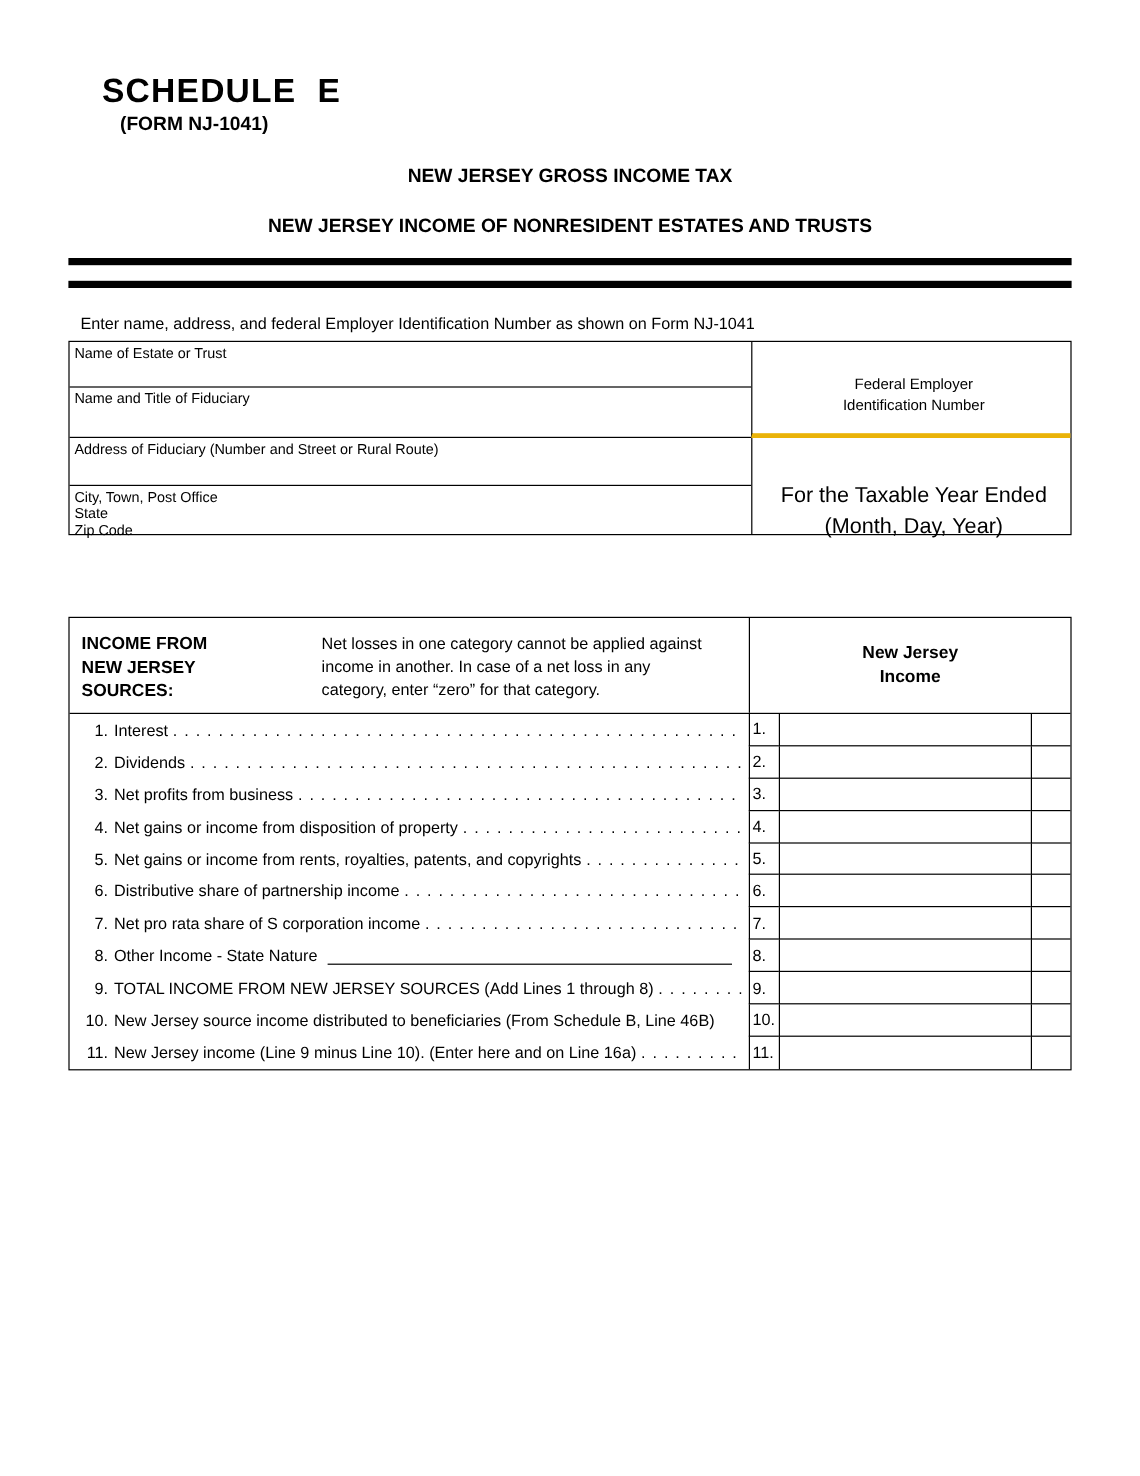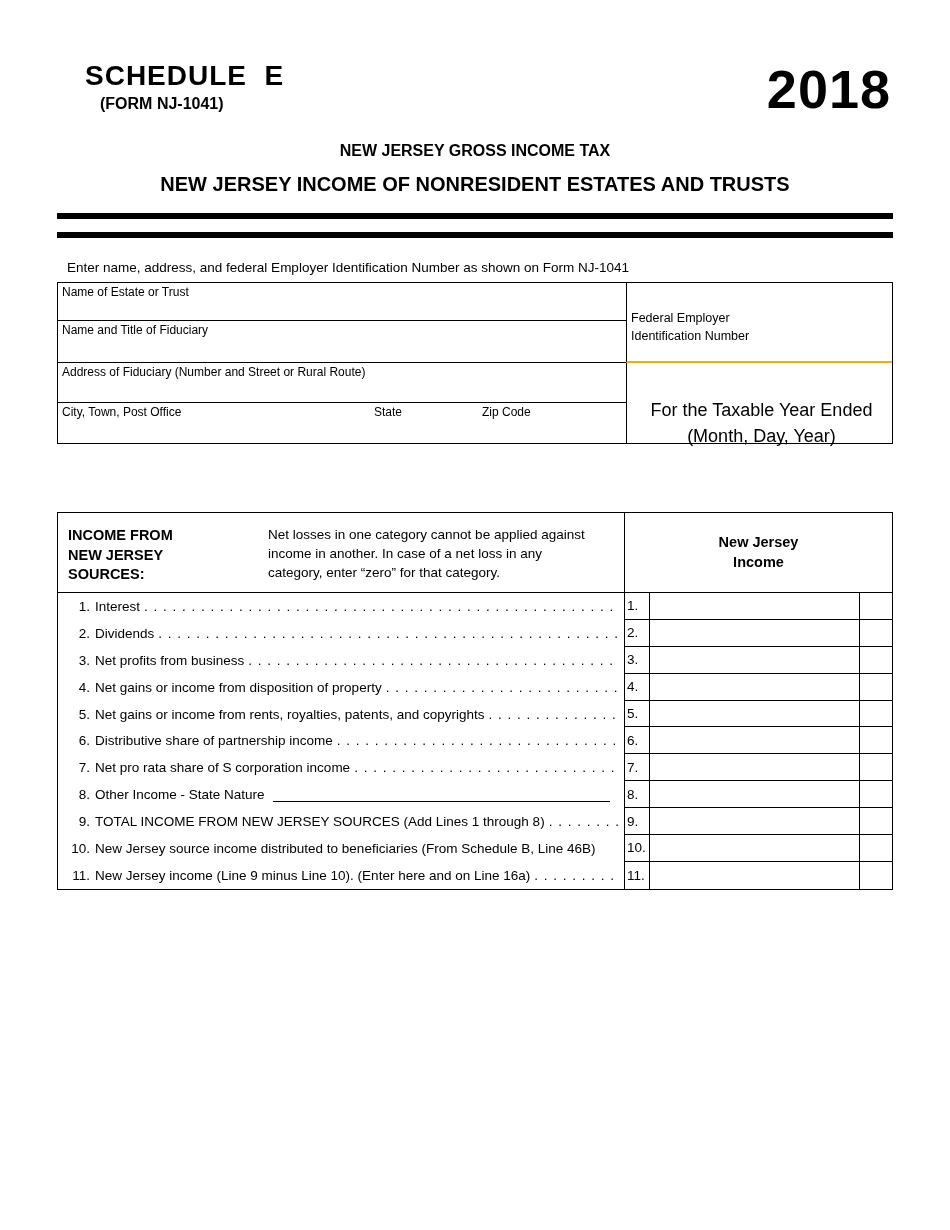--- a/index.html
+++ b/index.html
@@ -13,40 +13,40 @@
 
   
   .form-header { display:flex; justify-content:space-between; align-items:flex-start; padding-left:28px; }
   .schedule-title { font-size:28px; font-weight:bold; white-space:pre; letter-spacing:1px; }
   .form-number { font-size:16px; font-weight:bold; margin:3px 0 0 15px; }
   .year { font-size:54px; font-weight:bold; line-height:1; margin:2px 2px 0 0; letter-spacing:1px; }
 
   
   .main-title { text-align:center; margin-top:26px; }
   .title1 { font-size:16px; font-weight:bold; }
-  .title2 { font-size:20px; font-weight:bold; margin-top:13px; }
+  .title2 { font-size:16px; font-weight:bold; margin-top:23px; }
 
   .bar { height:6px; background:#000; }
   .bar.b1 { margin-top:17px; }
   .bar.b2 { margin-top:13px; }
 
   .instructions { text-align:center; font-size:15px; margin-top:11px; line-height:1.45; white-space:pre-line; }
 
   
   .id-instruction { font-size:13.5px; margin:22px 0 7px 10px; }
   .id-table { border:1.5px solid #000; display:grid; grid-template-columns:1fr 266px; grid-template-rows:38px 42px 40px 40px; }
   .id-cell { font-size:12px; padding:2px 0 0 4px; }
   .id-cell .cell-label { display:inline-block; }
   .cell-name     { grid-column:1; grid-row:1; border-bottom:1px solid #000; }
   .cell-fiduciary{ grid-column:1; grid-row:2; border-bottom:1px solid #000; }
   .cell-address  { grid-column:1; grid-row:3; border-bottom:1px solid #000; }
-  .cell-city     { grid-column:1; grid-row:4; display:flex; }
+  .cell-city     { grid-column:1; grid-row:4; display:flex;flex-direction:column; }
   .cell-city .city-label  { width:312px; }
   .cell-city .state-label { width:108px; }
-  .cell-fein    { grid-column:2; grid-row:1 / span 2; border-left:1px solid #000; border-bottom:2px solid #eab308; text-align:left; padding-top:8px; font-size:12.5px; white-space:pre-line; line-height:1.45; }
+  .cell-fein    { grid-column:2; grid-row:1 / span 2; border-left:1px solid #000; border-bottom:4px solid #eab308; text-align:center; padding-top:8px; font-size:12.5px; white-space:pre-line; line-height:1.45; }
   .cell-taxyear { grid-column:2; grid-row:3 / span 2; border-left:1px solid #000; text-align:center; padding-top:8px; font-size:18px; white-space:pre-line; line-height:1.45; }
 
   
   .income-table { border:1.5px solid #000; margin-top:68px; }
   .income-header { display:flex; border-bottom:1px solid #000; height:80px; }
   .ih-left { width:210px; padding:13px 0 0 10px; font-weight:bold; font-size:14.5px; line-height:1.35; white-space:pre-line; }
   .ih-note { flex:1; padding:13px 8px 0 0; font-size:13.5px; line-height:1.4; white-space:pre-line; }
   .ih-right { width:268px; border-left:1px solid #000; display:flex; align-items:center; justify-content:center; font-weight:bold; font-size:14.5px; text-align:center; line-height:1.35; white-space:pre-line; }
 
   .income-row { display:flex; height:26.9px; }
@@ -69,21 +69,20 @@
 </head>
 <body>
 
 <div class="page">
 
   <div class="form-header">
     <div>
       <div class="schedule-title">SCHEDULE  E</div>
       <div class="form-number">(FORM NJ-1041)</div>
     </div>
-    <div class="year">2018</div>
   </div>
 
   <div class="main-title">
     <div class="title1">NEW JERSEY GROSS INCOME TAX</div>
     <div class="title2">NEW JERSEY INCOME OF NONRESIDENT ESTATES AND TRUSTS</div>
   </div>
 
   <div class="bar b1"></div>
 
 

